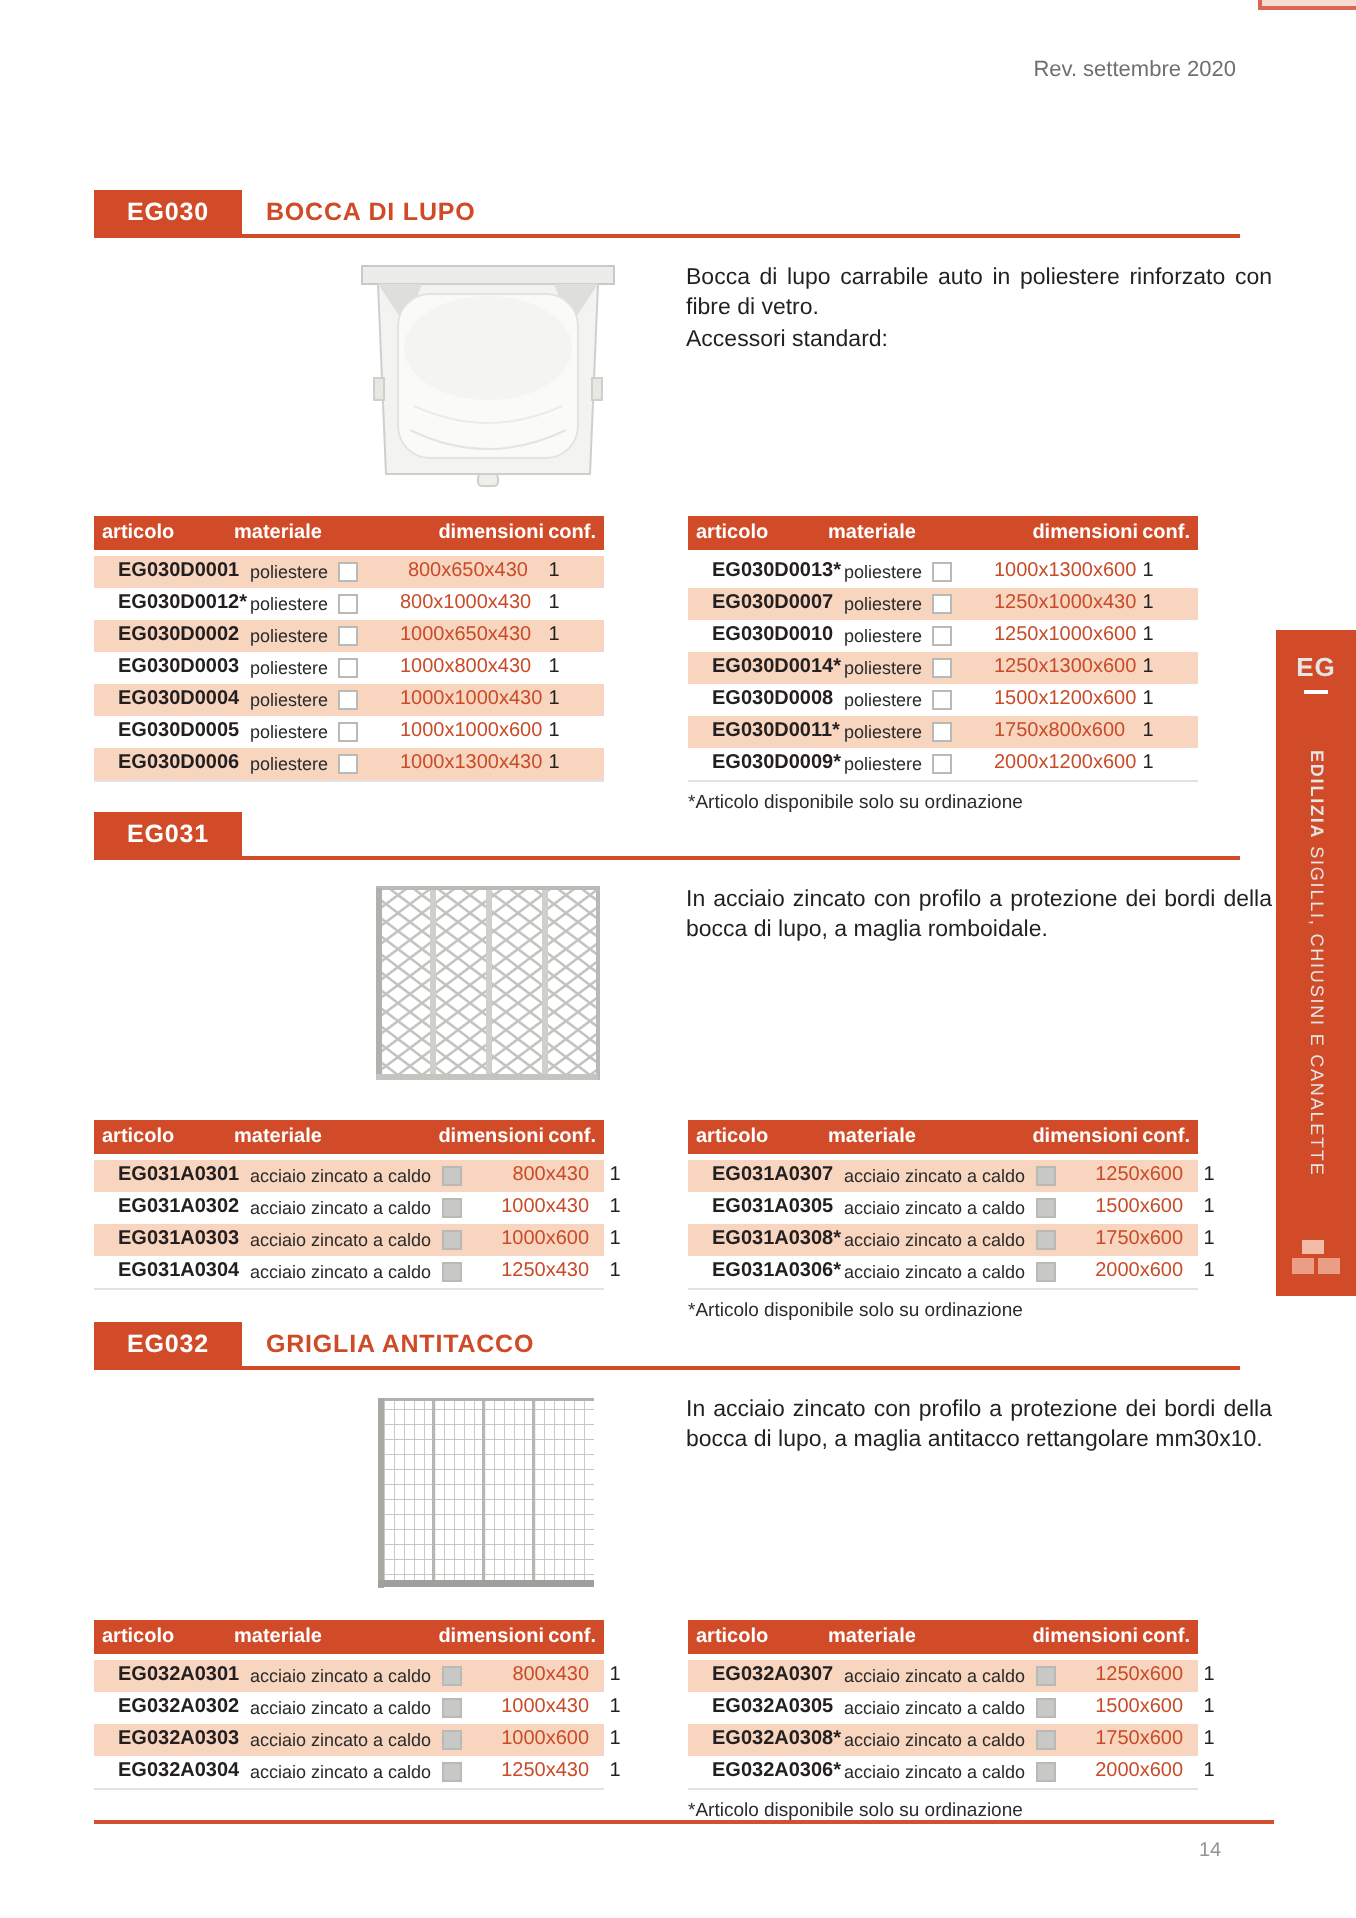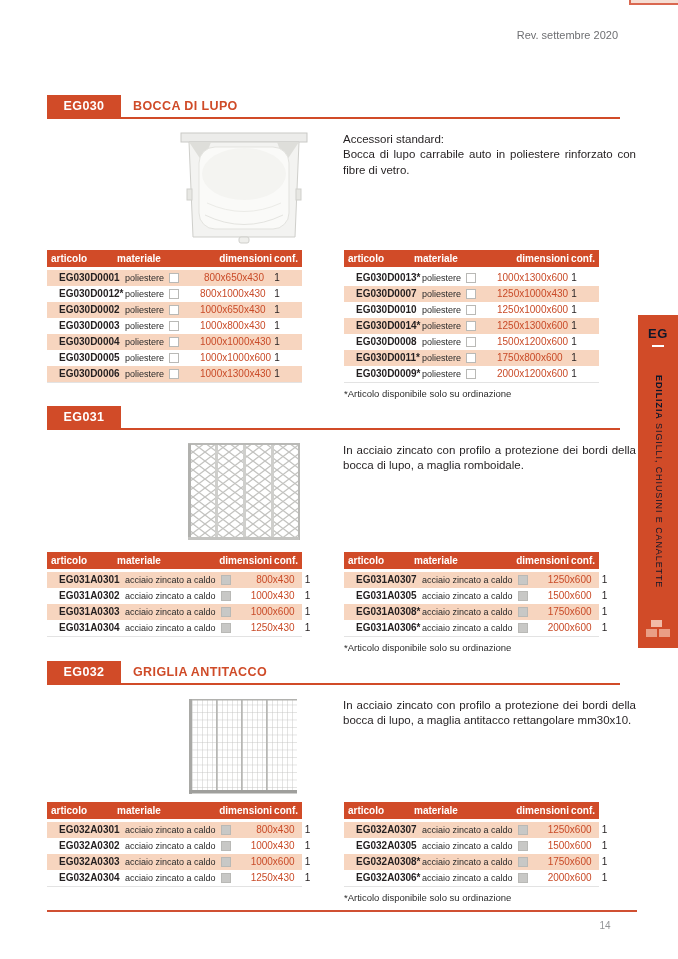--- a/index.html
+++ b/index.html
@@ -26,40 +26,40 @@
   .sec-img svg{width:100%;height:100%;display:block;}
   .sec-desc{position:absolute;left:296px;top:37px;width:293px;font-size:11.5px;
        line-height:1.33;text-align:justify;}
   .sec-desc p{margin:0;}
   .sec-desc ul{margin:1px 0 0 0;padding-left:17px;}
   .sec-desc li{margin:0;padding-left:2px;}
   .sec-tables{position:absolute;left:0;width:573px;}
   .sec-0 .sec-tables{top:155px;}
   .sec-1 .sec-tables{top:146px;}
   .sec-2 .sec-tables{top:141px;}
-  .tbl{position:absolute;top:0;width:255px;}
+  .tbl{position:absolute;top:8px;width:255px;}
   .tbl-0{left:0;}
   .tbl-1{left:297px;}
   .tbl-head{display:grid;grid-template-columns:66px 1fr 64px 26px;background:#d14b28;
        color:#fff;font-weight:bold;font-size:10px;height:17px;line-height:17px;padding:0 4px;}
   .tbl-head .h-dim{text-align:right;}
   .tbl-head .h-conf{text-align:right;}
   .tbl-body{margin-top:3px;border-bottom:1px solid #e3e3e3;}
   .trow{display:grid;grid-template-columns:66px 1fr 64px 26px;height:16px;line-height:16px;
        padding:0 12px;align-items:center;}
   .trow.shade{background:#f7d5bf;}
   .c-art{font-weight:bold;font-size:10px;white-space:nowrap;}
   .c-mat{font-size:9px;color:#2a2a2a;display:flex;align-items:center;white-space:nowrap;}
   .swatch{display:inline-block;width:10px;height:10px;margin-left:5px;flex:none;
        border:1px solid #b9b9b6;box-sizing:border-box;background:#fff;}
   .c-dim{font-size:10px;color:#c94b28;text-align:right;white-space:nowrap;}
   .c-conf{font-size:10px;text-align:center;}
   .tbl-note{margin-top:5px;font-size:9.5px;color:#2b2b2b;}
   
-  .side-tab{position:absolute;left:638px;top:315px;width:40px;height:333px;background:#d14b28;color:#0f172a;}
+  .side-tab{position:absolute;left:638px;top:315px;width:40px;height:333px;background:#d14b28;color:#e5e5e5;}
   .side-code{text-align:center;font-weight:bold;font-size:13px;padding-top:11px;letter-spacing:.5px;}
   .side-line{width:12px;height:2px;background:#fff;margin:4px auto 7px auto;}
   .side-text-wrap{position:absolute;top:60px;left:0;width:100%;display:flex;justify-content:center;}
   .side-text{writing-mode:vertical-rl;font-size:9px;letter-spacing:.9px;white-space:nowrap;line-height:1;}
   .side-text .fb{font-weight:bold;}
   .bricks{position:absolute;bottom:11px;left:50%;transform:translateX(-50%);width:24px;height:17px;}
   .bricks span{position:absolute;}
   .brick-1{left:5px;top:0;width:11px;height:7px;background:#f2bca7;}
   .brick-2{left:0;top:9px;width:11px;height:8px;background:#ea9e85;}
   .brick-3{left:13px;top:9px;width:11px;height:8px;background:#ea9e85;}
@@ -90,22 +90,22 @@
             <rect x="20" y="16" width="90" height="82" rx="16" fill="#fafaf8" stroke="#e3e3df"></rect>
             <ellipse cx="65" cy="43" rx="42" ry="26" fill="#f4f4f1"></ellipse>
             <path d="M26 84 Q65 103 104 84" fill="none" stroke="#e4e4e0"></path>
             <path d="M28 72 Q65 89 102 72" fill="none" stroke="#ebebe7"></path>
             <rect x="8" y="58" width="5" height="11" fill="#e7e7e3" stroke="#cfcfcb"></rect>
             <rect x="117" y="58" width="5" height="11" fill="#e7e7e3" stroke="#cfcfcb"></rect>
             <rect x="60" y="106" width="10" height="6" rx="2" fill="#efefec" stroke="#cfcfcb"></rect>
           </svg>
         </div>
         <div class="sec-desc">
+          <p>Bocca di lupo carrabile auto in poliestere rinforzato con fibre di vetro.</p>
           <p>Accessori standard:</p>
-          <p>Bocca di lupo carrabile auto in poliestere rinforzato con fibre di vetro.</p>
         </div>
         <div class="sec-tables">
           <div class="tbl tbl-0">
             <div class="tbl-head">
               <div>articolo</div>
               <div>materiale</div>
               <div class="h-dim">dimensioni</div>
               <div class="h-conf">conf.</div>
             </div>
             <div class="tbl-body">

